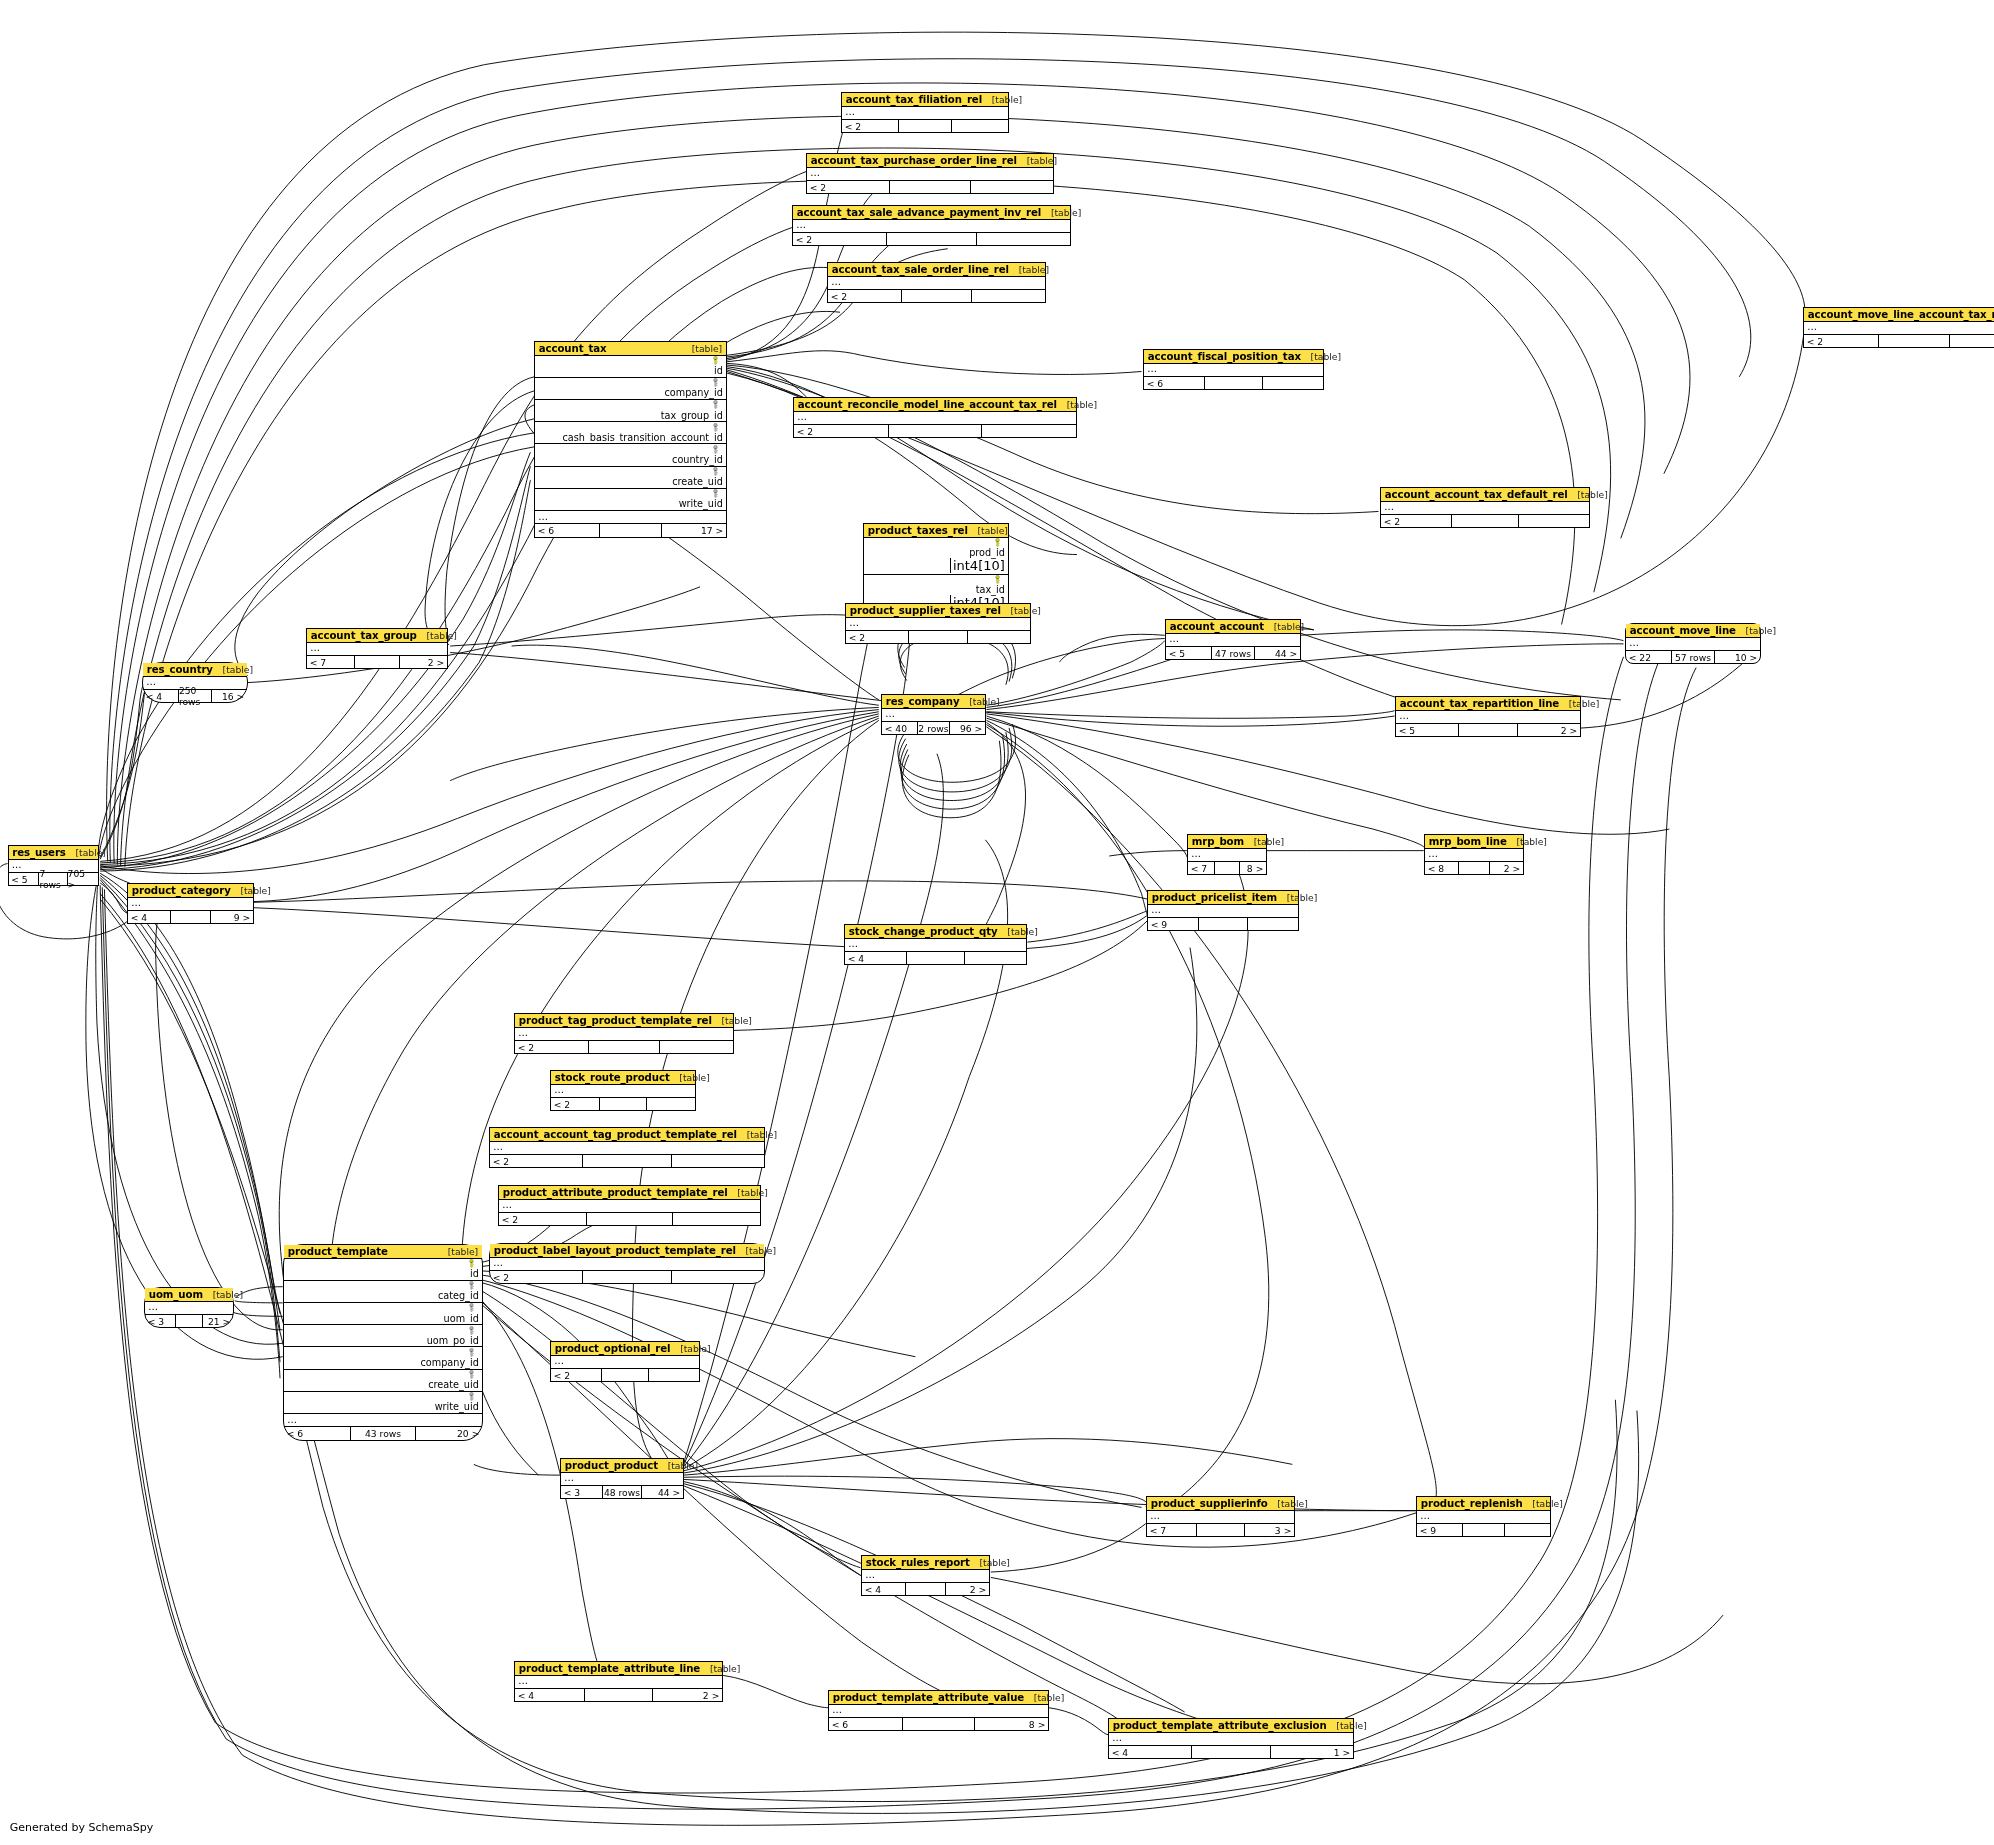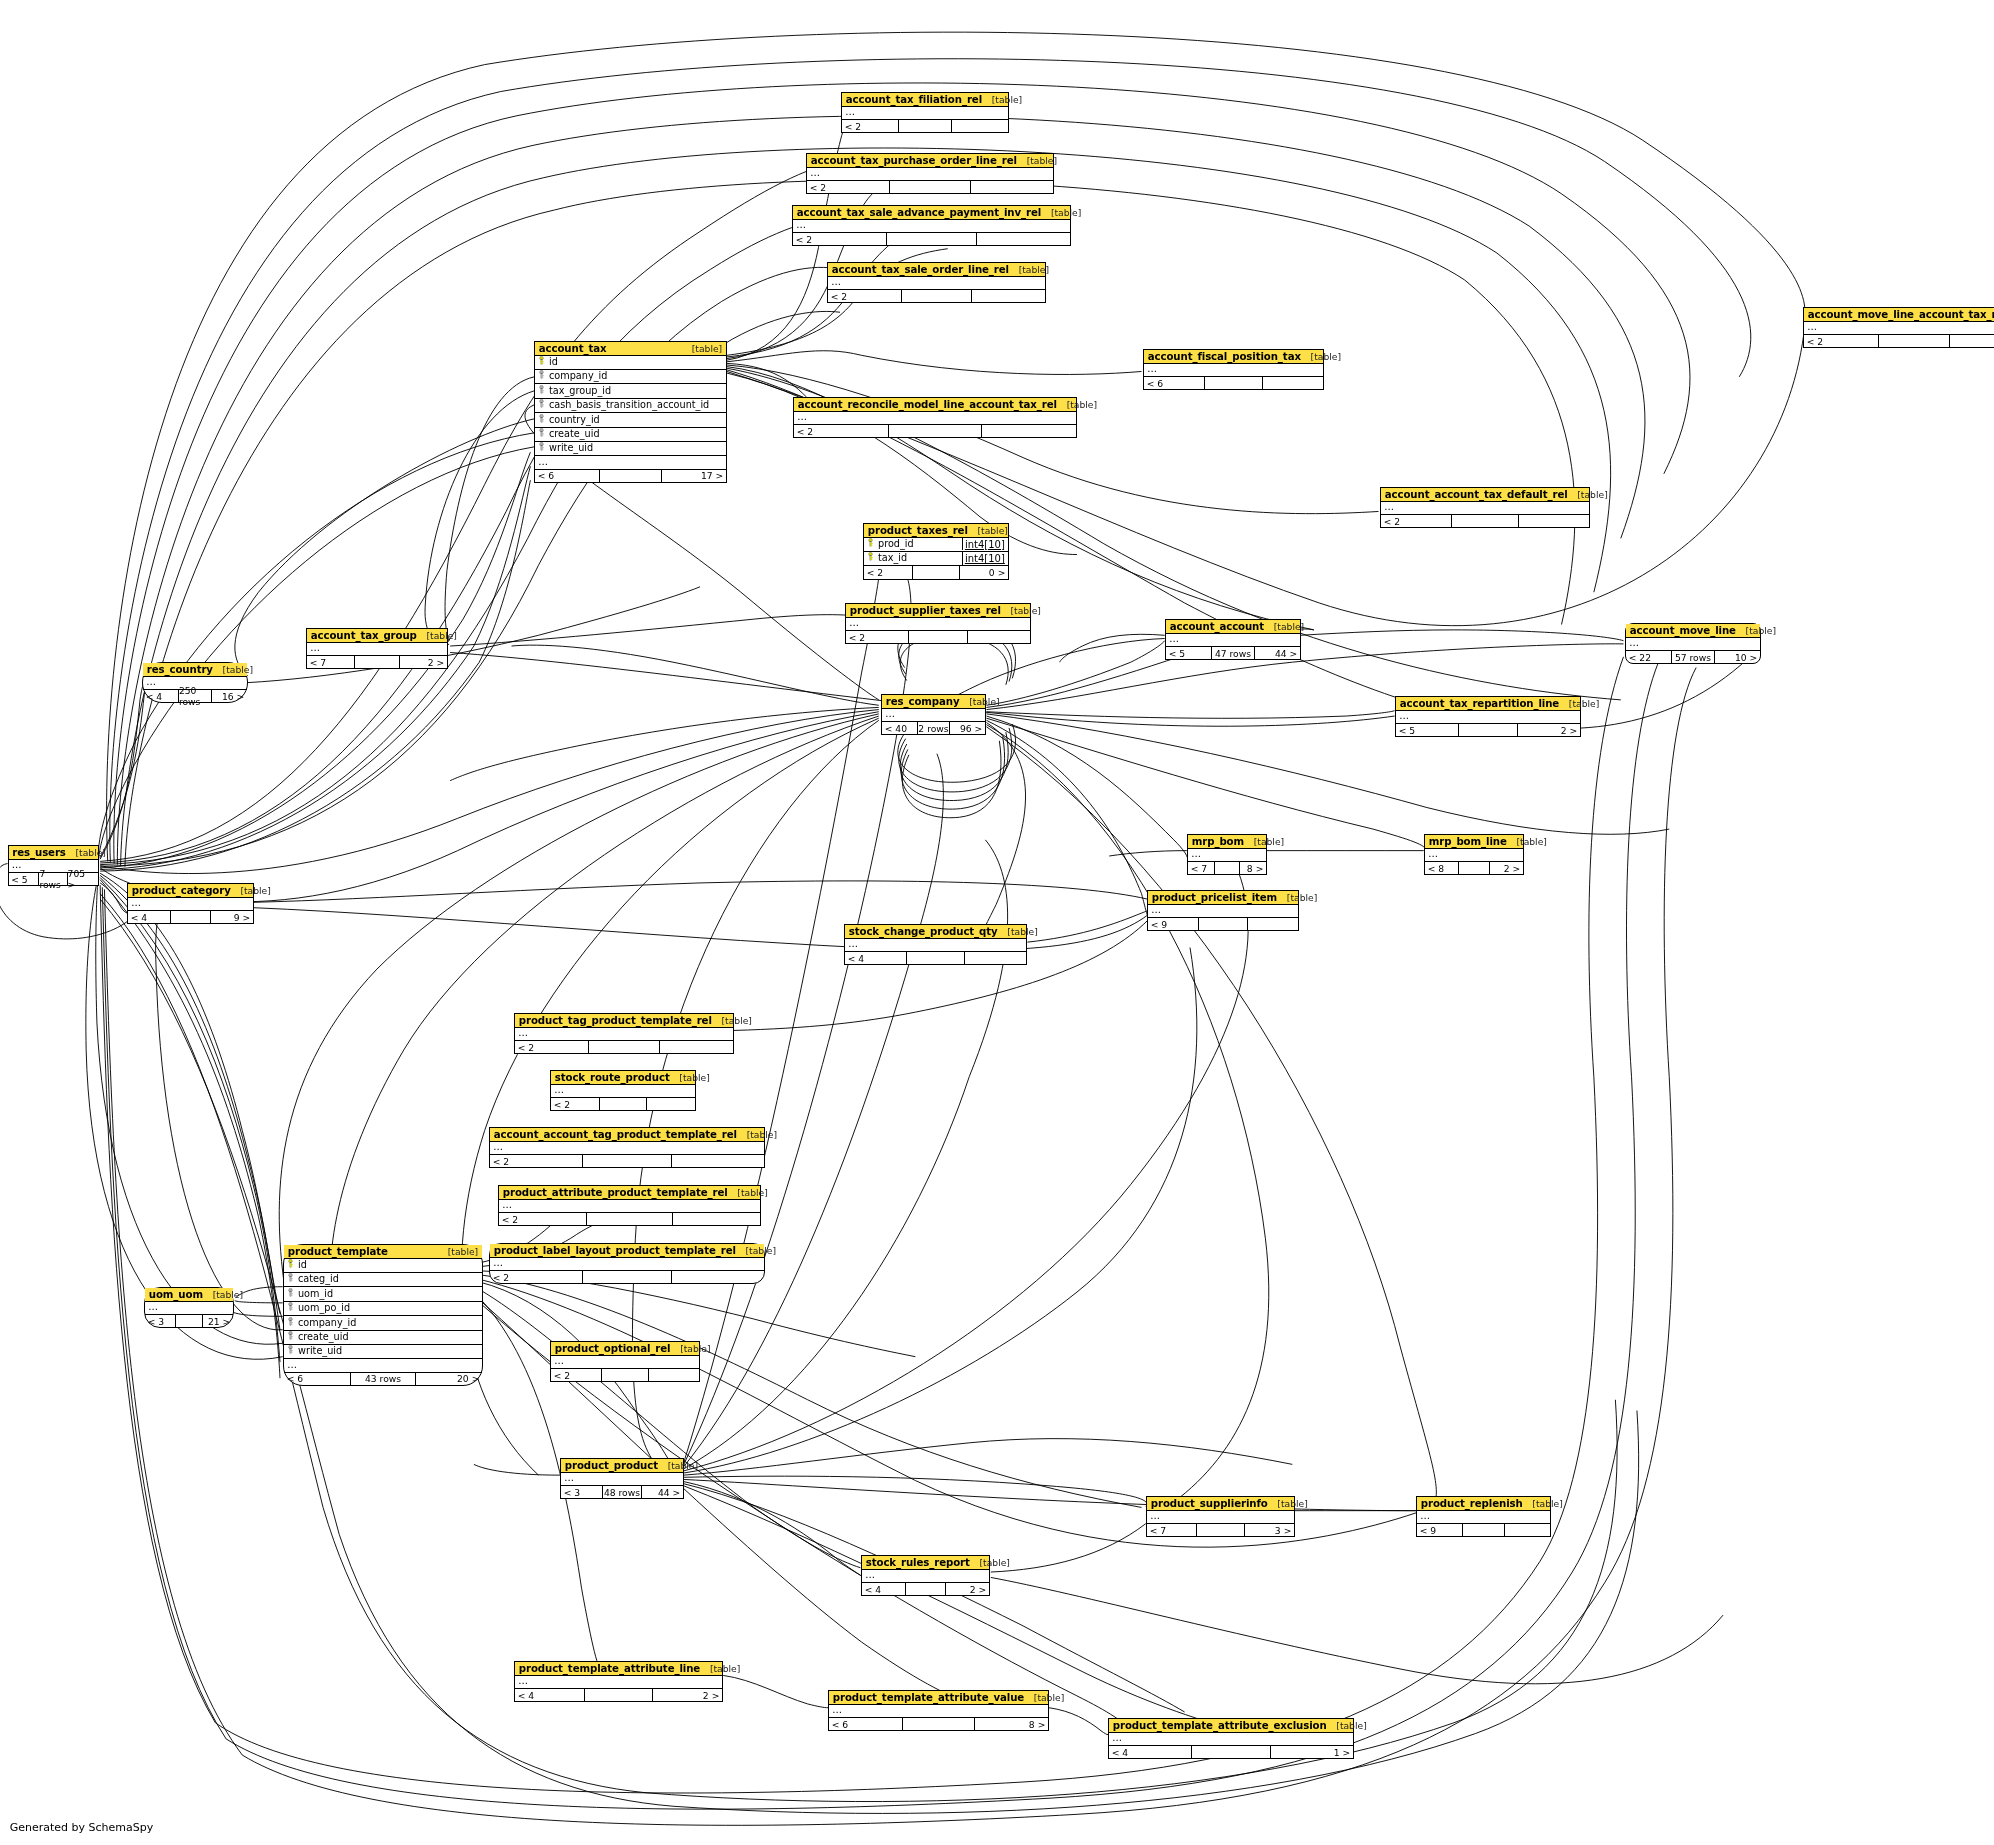--- a/index.html
+++ b/index.html
@@ -48,44 +48,44 @@
     color: #000000;
     letter-spacing: -0.1px;
   }
   .ntag {
     font-size: 9.2px;
     color: #222222;
     padding-left: 9.7px;
   }
   .ncol {
     display: flex;
-    align-items: flex-start;
+    align-items: flex-end;
     border-bottom: 0.8px solid #000000;
     padding: 0.5px 3.2px;
     white-space: nowrap;
     font-size: 9.7px;
     min-height: 12.4px;
+    flex-direction: column;
   }
   .ncol:last-of-type { }
   .keyicon {
     display: inline-block;
     width: 7px;
     height: 9.2px;
     margin-right: 3.8px;
     flex: 0 0 auto;
   }
   .coltype {
     margin-left: auto;
-    font-size: 10px;
+    font-size: 13px;
     border-left: 0.8px solid #000000;
     padding-left: 2px;
     align-self: stretch;
     display: flex;
     align-items: center;
-    text-decoration: underline;
   }
   .ellip {
     border-bottom: 0.9px solid #000000;
     padding: 0px 3.2px 1.6px 3.2px;
     font-size: 10.2px;
     line-height: 7px;
     height: 10.8px;
     display: flex;
     align-items: center;
     color: #000;

